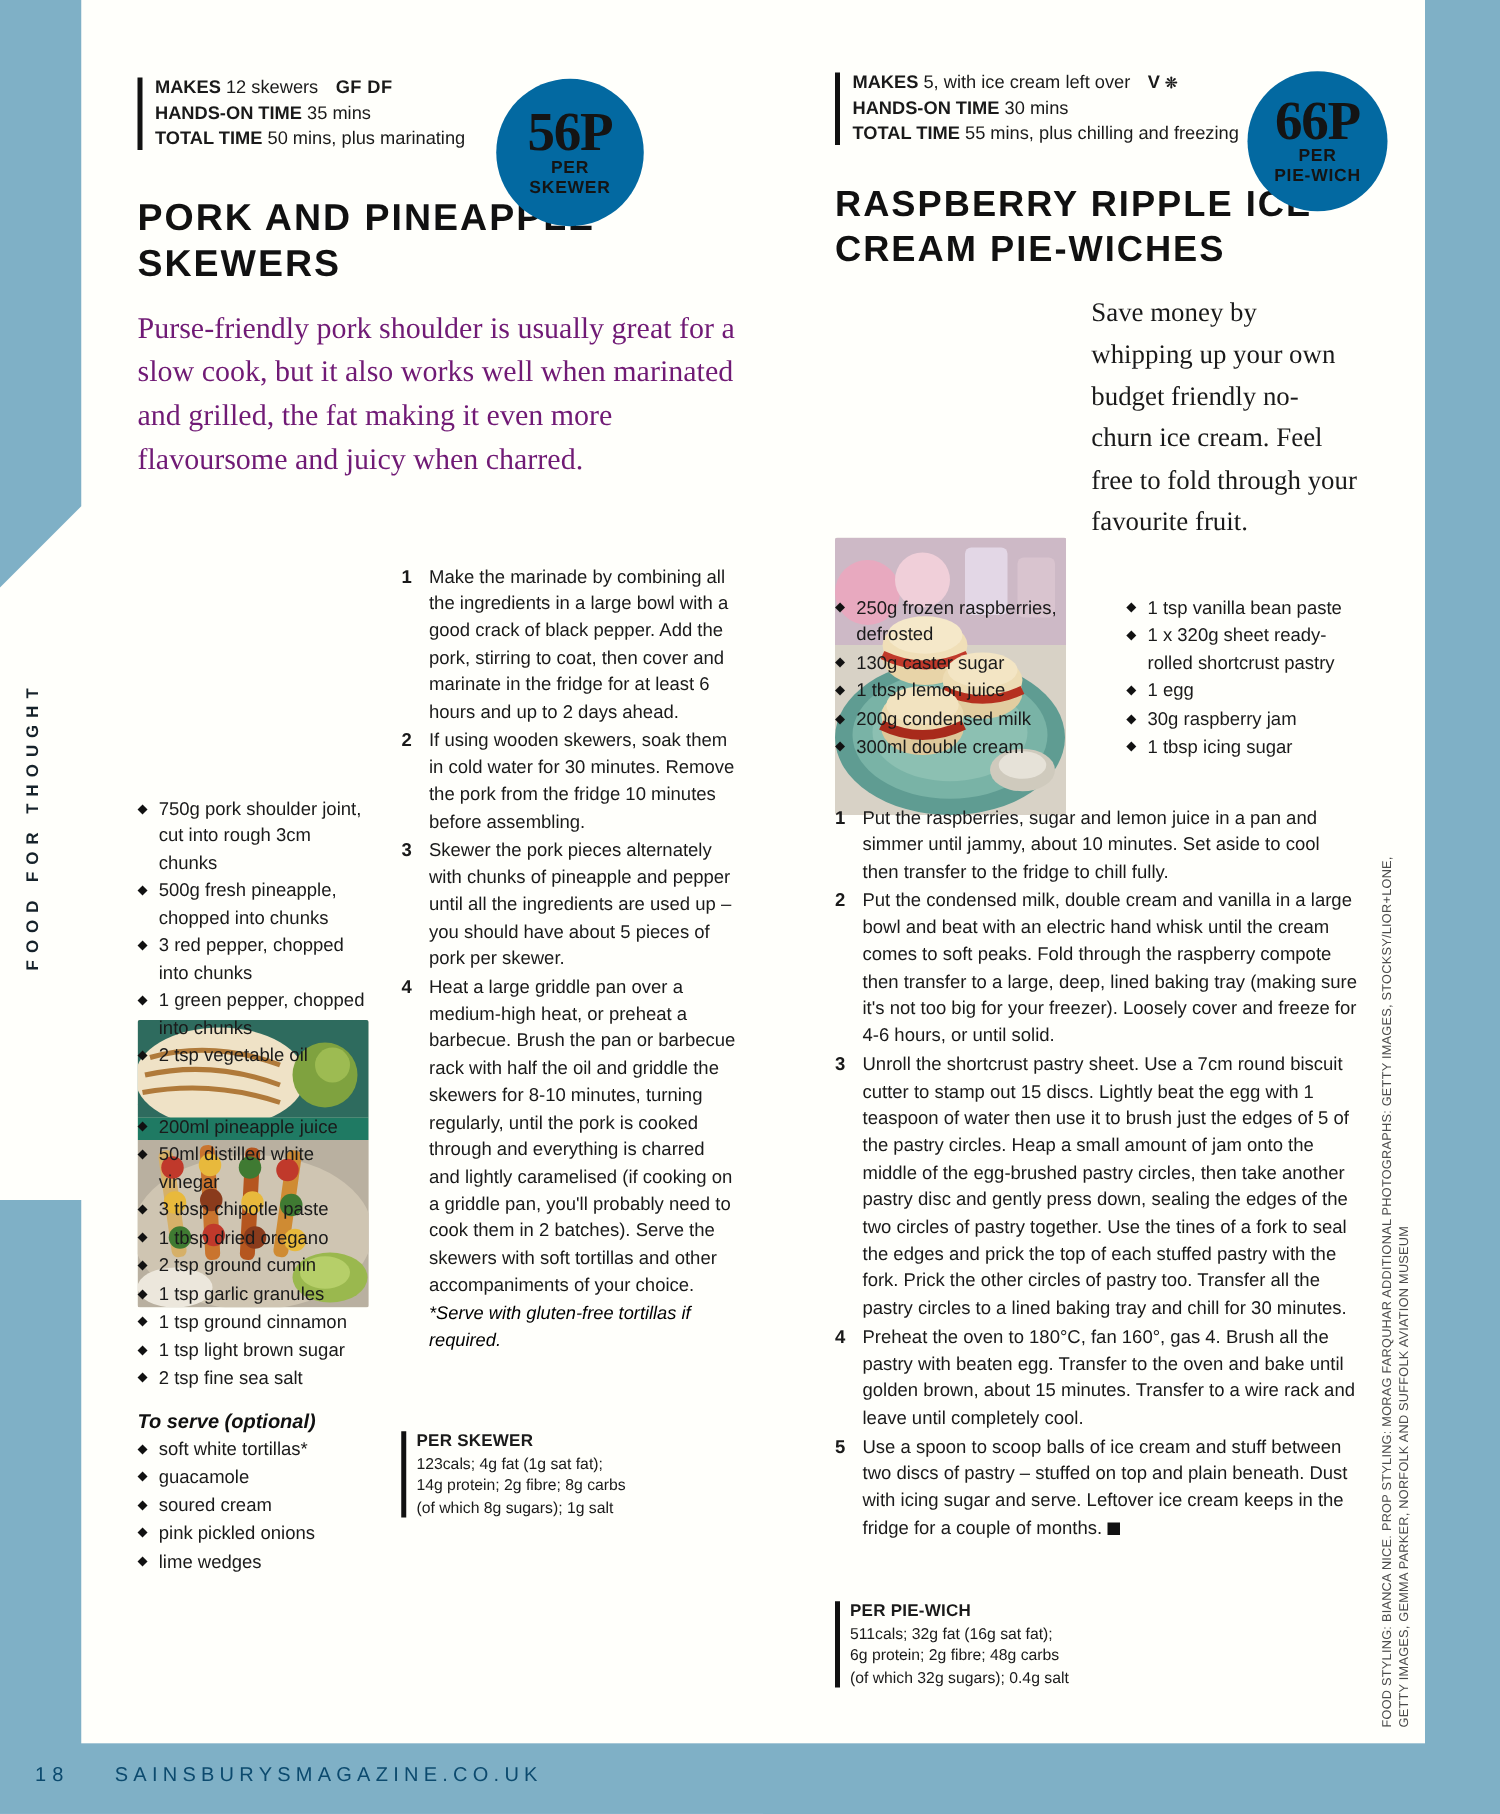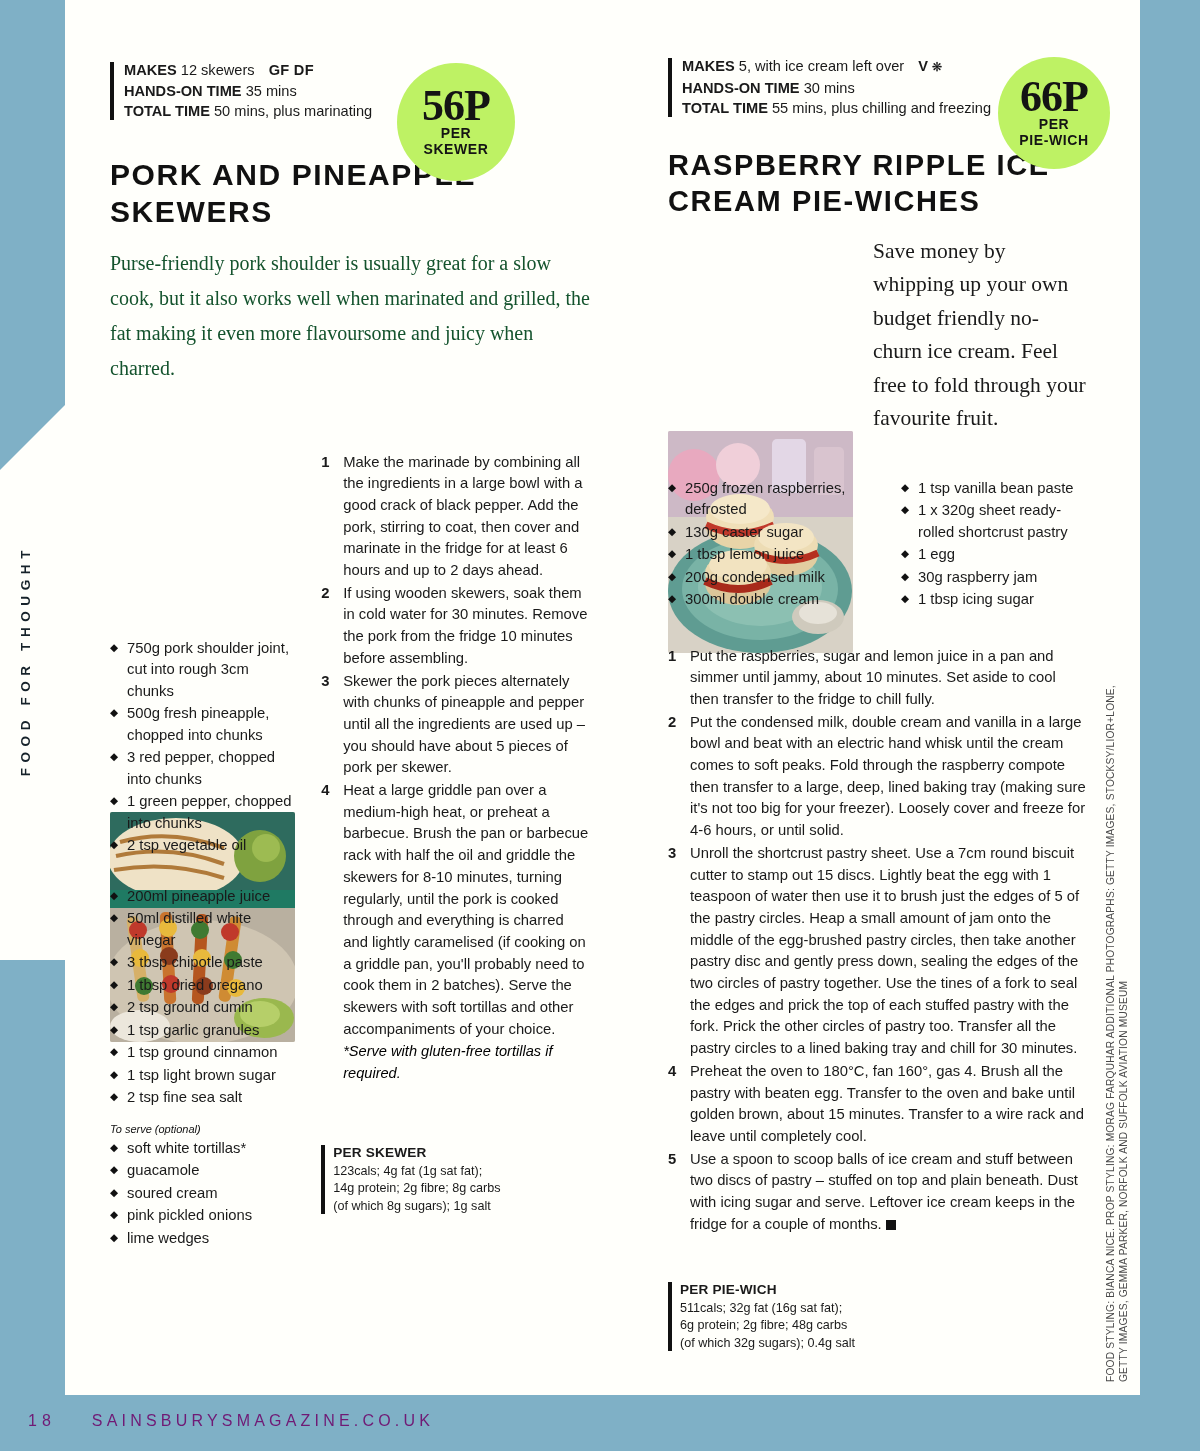--- a/index.html
+++ b/index.html
@@ -22,21 +22,21 @@
       65px 960px,
       0 960px,
       0 470px,
       65px 405px
     );
   }
   .footer-strip{position:absolute;left:0;top:1395px;width:1200px;height:56px;background:#7fb0c6;}
   .footer{
     position:absolute;left:28px;top:1404px;width:700px;height:34px;
     display:flex;align-items:center;gap:36px;
-    font-size:16px;letter-spacing:4.2px;color:#701a75;font-weight:400;
+    font-size:16px;letter-spacing:4.2px;color:#0c4a6e;font-weight:400;
   }
   .footer .pg{letter-spacing:5px;}
 
   
   .side-label{
     position:absolute;left:18px;top:545px;
     writing-mode:vertical-rl;transform:rotate(180deg);
     font-size:13.5px;letter-spacing:5.6px;font-weight:700;color:#16222a;
     white-space:nowrap;
   }
@@ -55,52 +55,52 @@
   
   .meta{position:relative;padding-left:14px;font-size:14.6px;line-height:20.5px;color:#1a1a1a;}
   .meta:before{content:"";position:absolute;left:0;top:2px;bottom:2px;width:4px;background:#111;}
   .meta b{font-weight:700;}
   .meta .tag{font-weight:700;margin-left:10px;letter-spacing:.3px;}
   .veg{font-weight:700;}
   .veg .flower{font-size:12px;}
 
   
   .badge{
-    position:absolute;border-radius:50%;background:#bef264;
+    position:absolute;border-radius:50%;background:#0369a1;
     display:flex;flex-direction:column;align-items:center;justify-content:center;
     text-align:center;color:#141414;
   }
   .badge .amt{font-family:"Liberation Serif",serif;font-weight:700;font-size:44px;line-height:38px;letter-spacing:-1px;}
   .badge .per{font-size:14px;font-weight:700;line-height:16px;letter-spacing:.6px;}
   .badge-left{left:397px;top:63px;width:118px;height:118px;}
   .badge-right{left:998px;top:57px;width:112px;height:112px;}
 
   h1.recipe-title{
     font-size:30px;line-height:37px;font-weight:700;letter-spacing:1.6px;
     color:#111;margin:34px 0 0 0;text-transform:uppercase;
   }
   .standfirst{
     font-family:"Liberation Serif",serif;
-    font-size:20px;line-height:35px;color:#14532d;margin-top:16px;
+    font-size:24px;line-height:35px;color:#701a75;margin-top:16px;
   }
   .standfirst-right{
     font-family:"Liberation Serif",serif;
     font-size:21.5px;line-height:33.5px;color:#1a1a1a;
   }
 
   
   .photo{border-radius:2px;overflow:hidden;position:relative;}
   .photo-left{position:absolute;left:0;top:406px;width:185px;height:230px;}
   .photo-right{position:absolute;left:0;top:196px;width:185px;height:222px;}
 
   
   .ing{list-style:none;margin:0;padding:0;font-size:14.8px;line-height:21.5px;color:#1a1a1a;}
   .ing li{position:relative;padding-left:17px;margin-bottom:1px;}
   .ing li:before{content:"\25C6";position:absolute;left:0;top:-1px;font-size:10.5px;color:#111;}
-  .subhead{font-size:11px;font-weight:400;font-style:italic;color:#111;margin:14px 0 3px 0;}
+  .subhead{font-size:16px;font-weight:700;font-style:italic;color:#111;margin:14px 0 3px 0;}
 
   
   .steps{list-style:none;margin:0;padding:0;font-size:14.8px;line-height:21.7px;color:#1a1a1a;}
   .steps li{position:relative;padding-left:22px;margin-bottom:1px;}
   .steps li .num{position:absolute;left:0;top:0;font-weight:700;}
   .note{font-style:italic;font-size:14.6px;line-height:21.5px;margin-top:1px;padding-left:22px;}
   .endmark{display:inline-block;width:10px;height:10px;background:#111;margin-left:4px;vertical-align:-1px;}
 
   
   .nutri{position:relative;padding-left:12px;font-size:12.6px;line-height:17.4px;color:#1a1a1a;}

